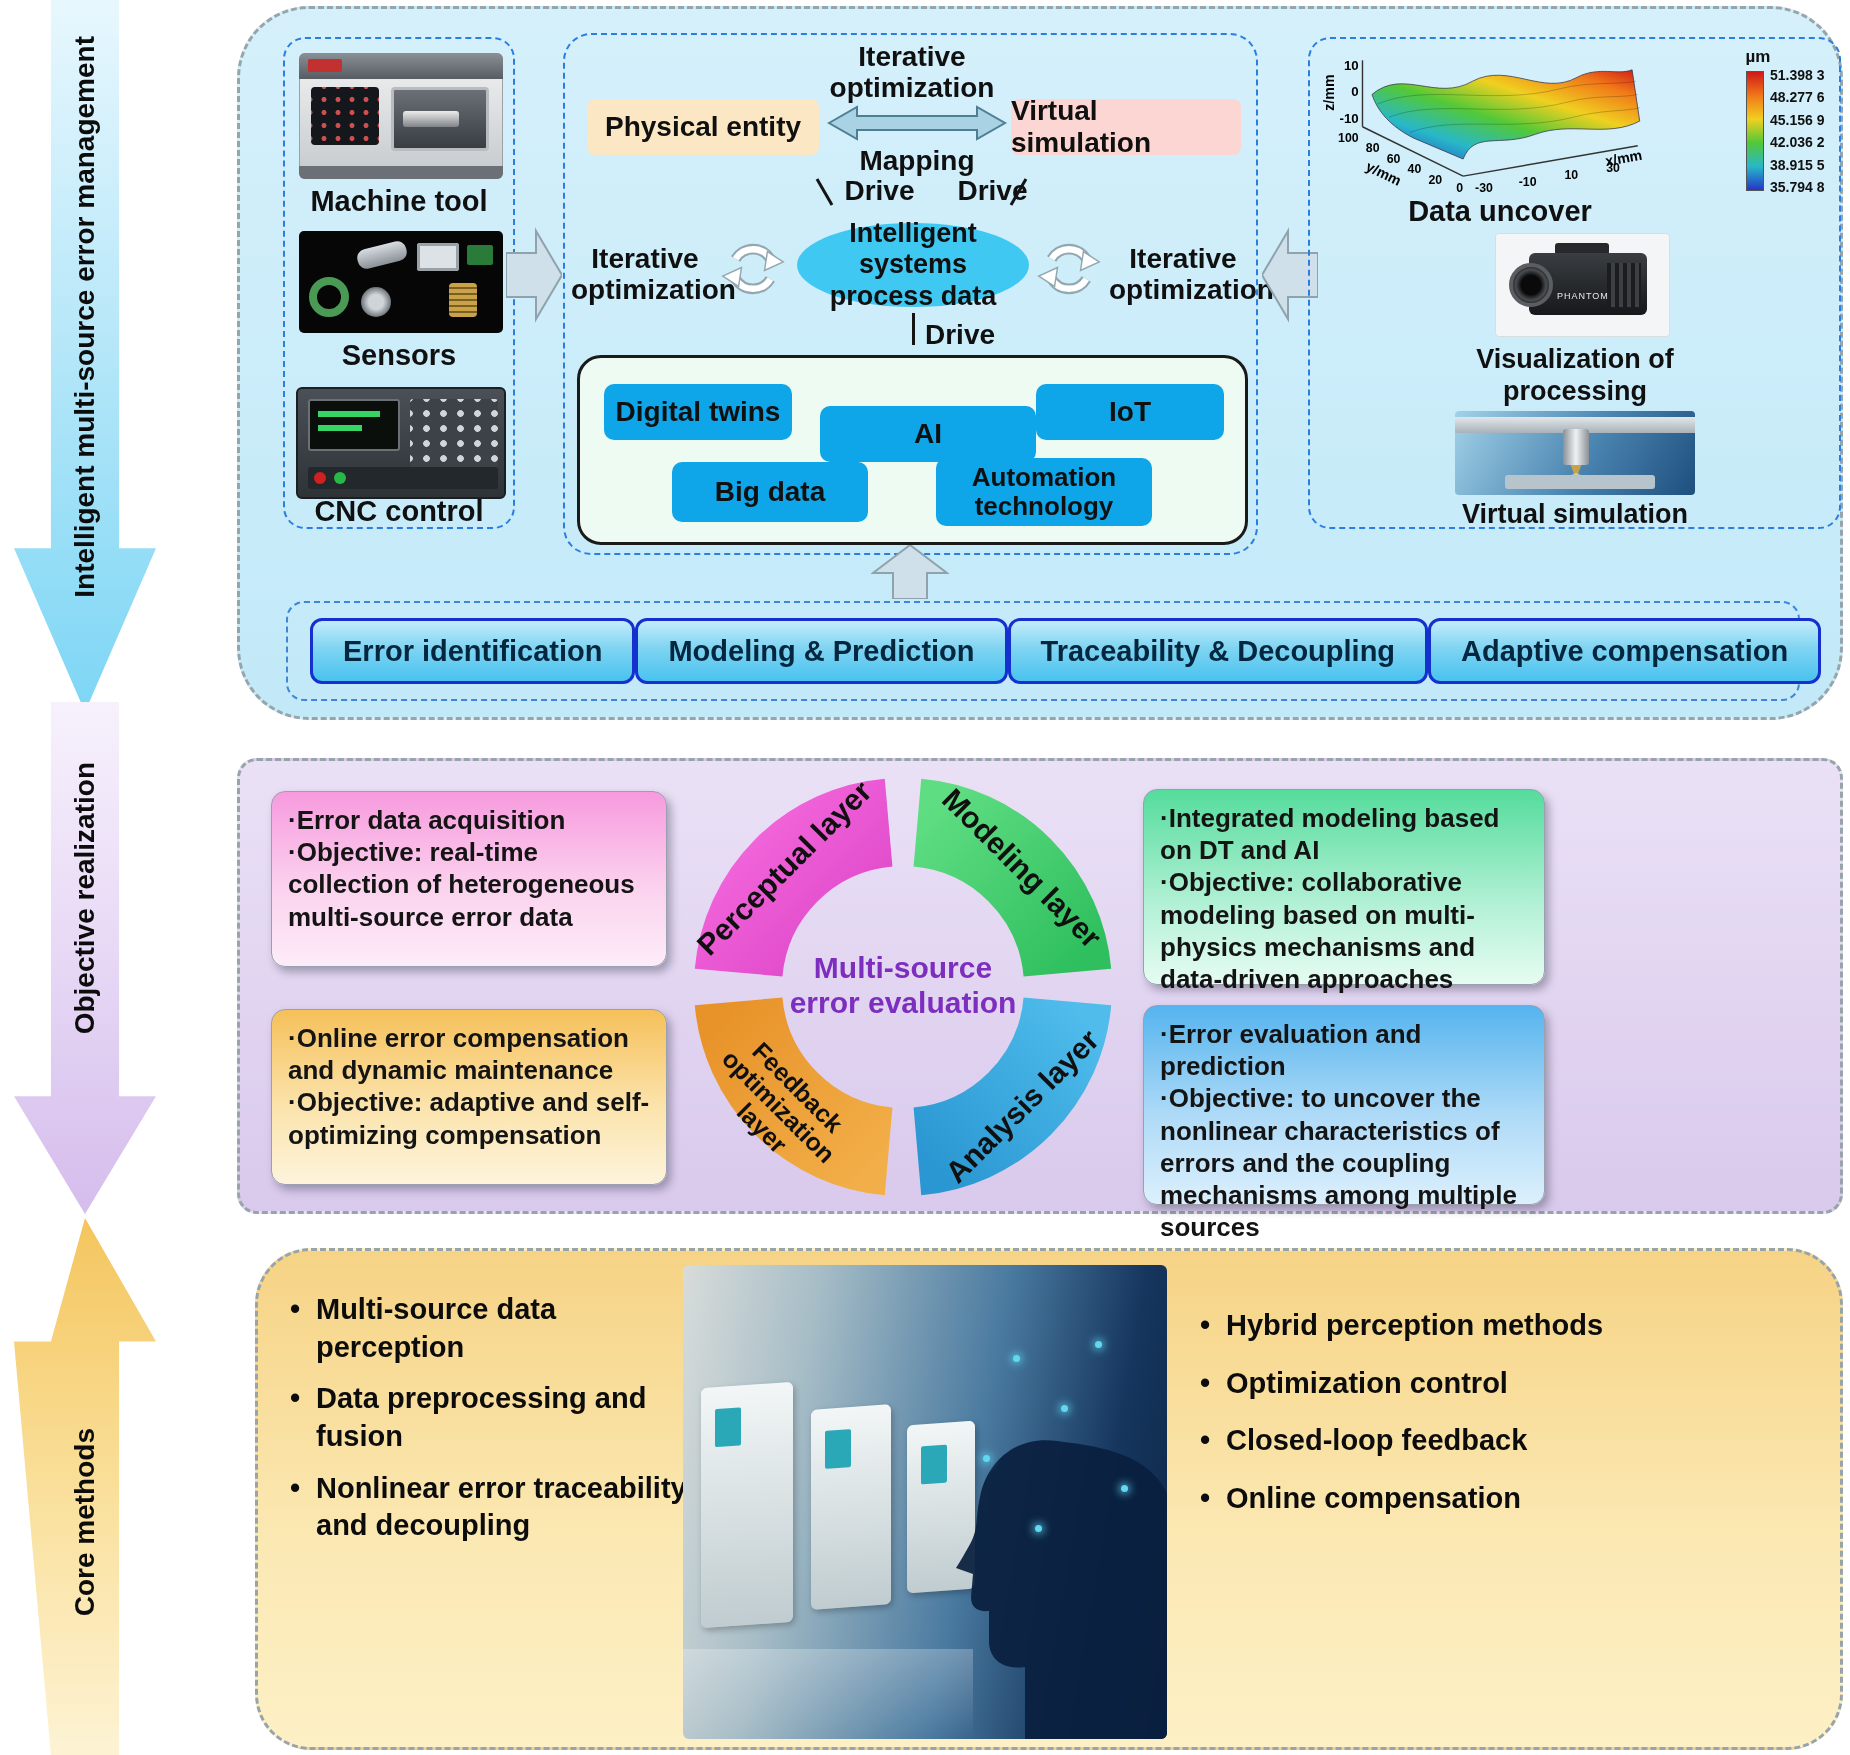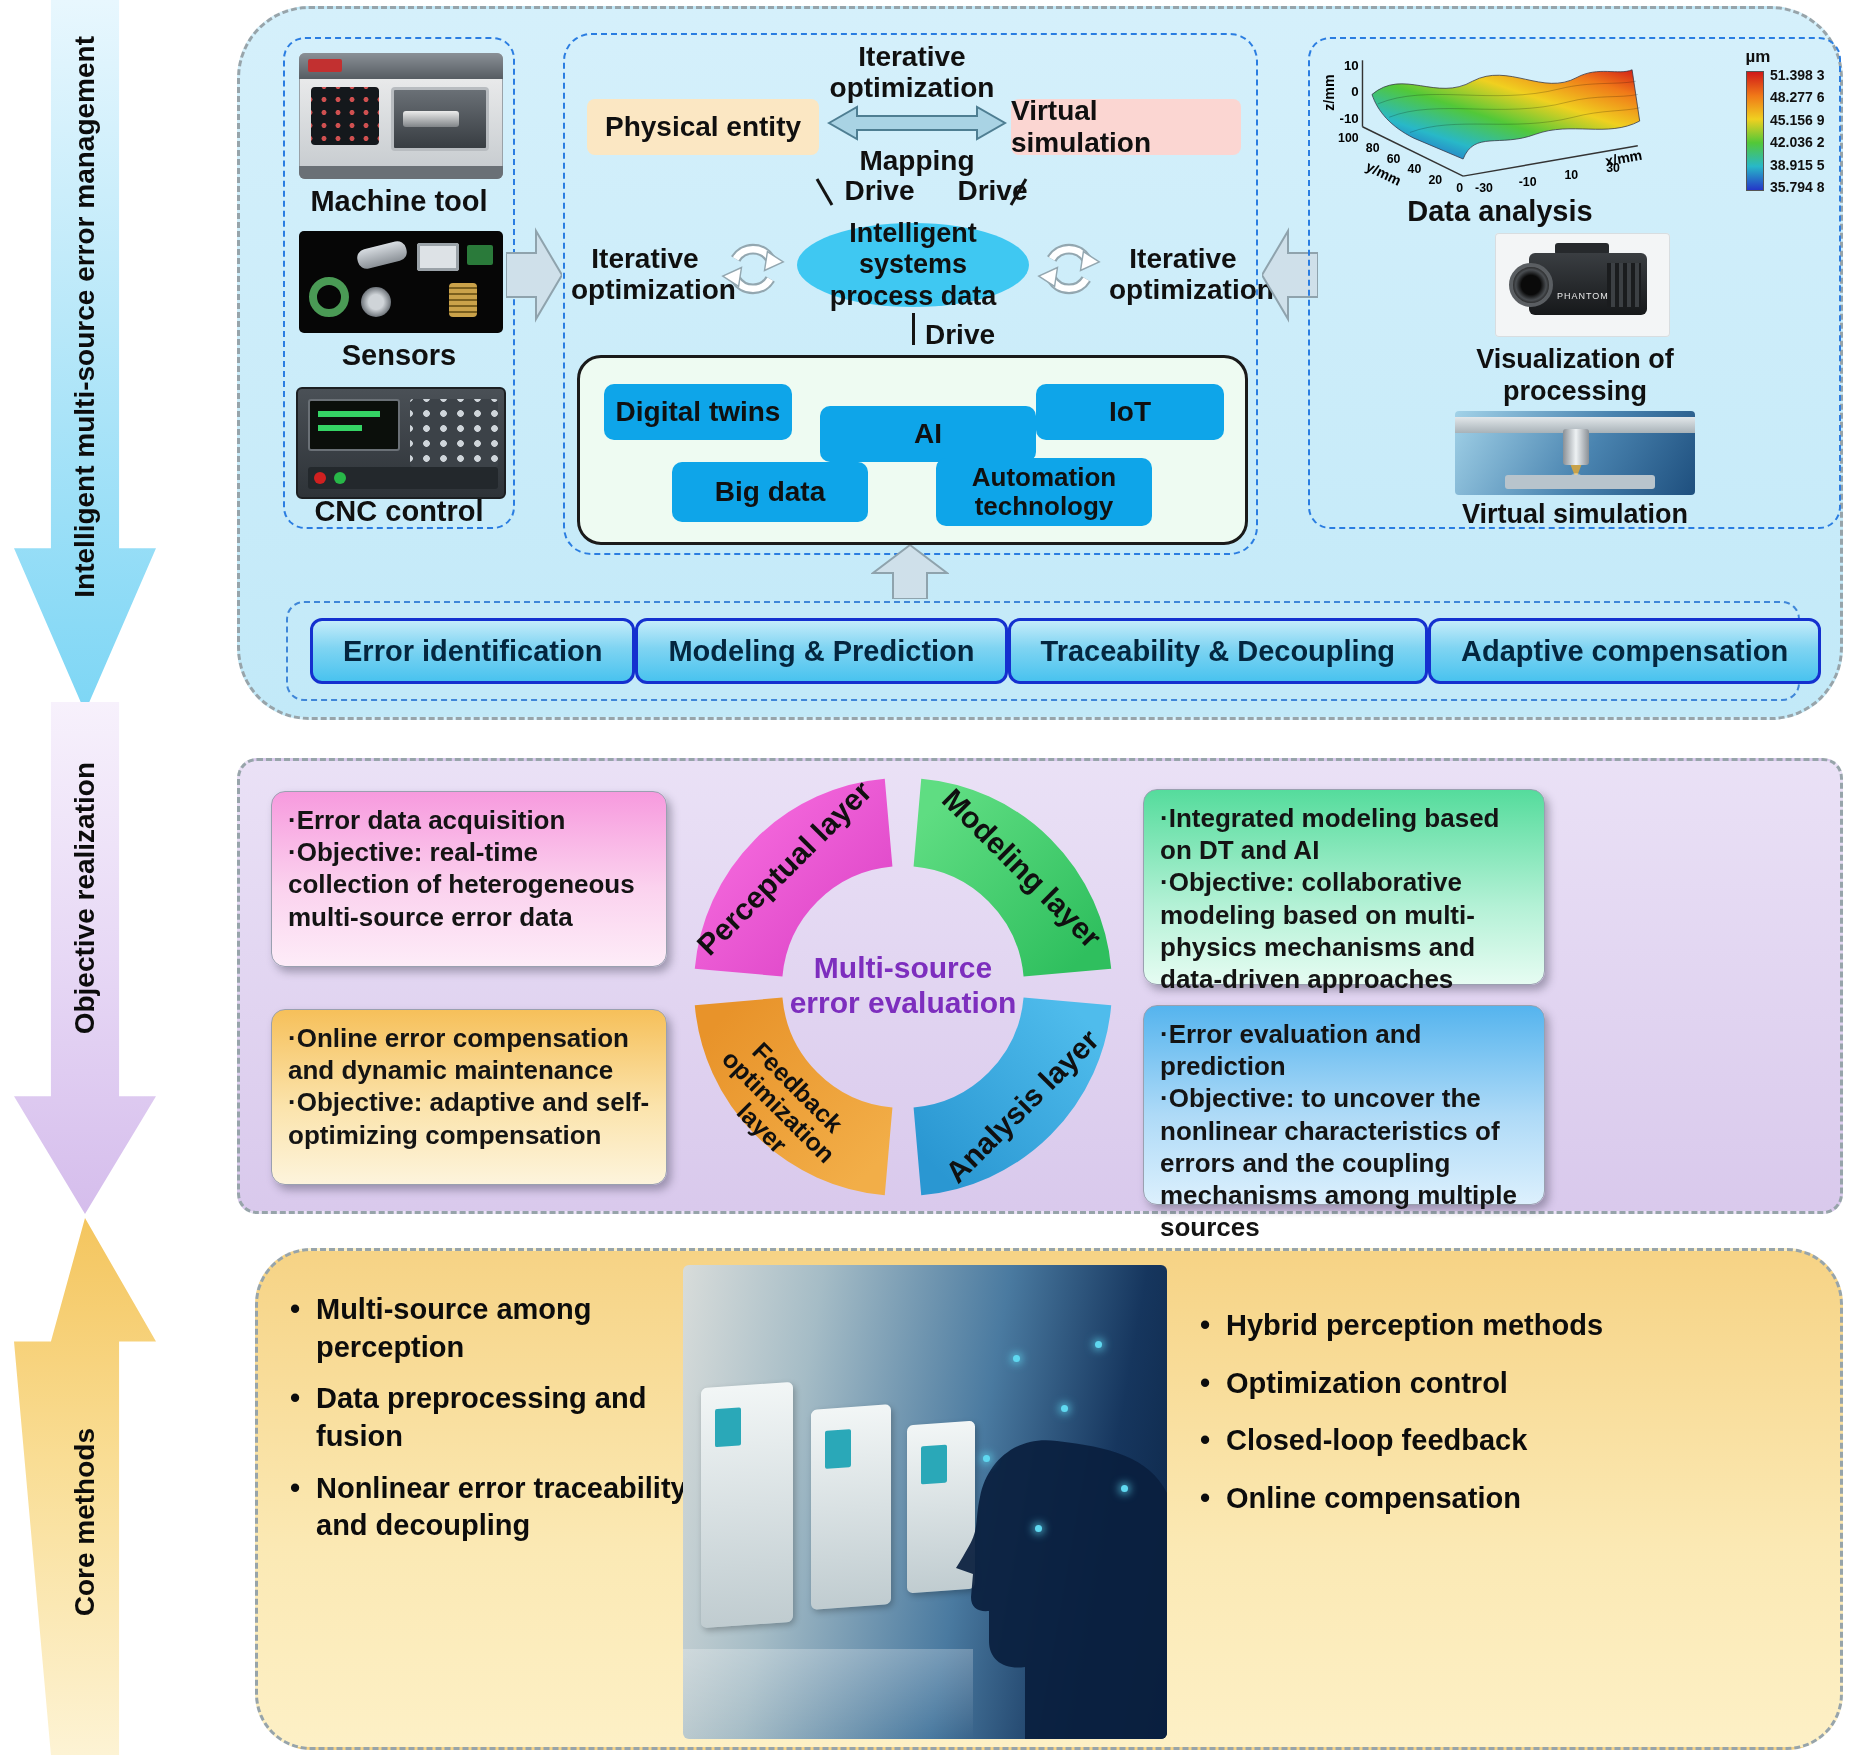--- a/index.html
+++ b/index.html
@@ -375,21 +375,21 @@
         <div class="cb-bar"></div>
         <div class="cb-ticks">
           <span>51.398 3</span>
           <span>48.277 6</span>
           <span>45.156 9</span>
           <span>42.036 2</span>
           <span>38.915 5</span>
           <span>35.794 8</span>
         </div>
       </div>
-      <div class="an-lbl lbl-data-analysis">Data analysis</div>
+      <div class="an-lbl lbl-data-analysis">Data uncover</div>
 
       <div class="art-camera">
         <div class="cam-top"></div>
           <div class="cam-body"></div>
           <div class="cam-lens"></div>
         <div class="cam-vent"></div>
         <div class="cam-brand">PHANTOM</div>
       </div>
       <div class="an-lbl lbl-visual">Visualization of processing</div>
 
@@ -459,21 +459,21 @@
           <tspan x="0" dy="27">optimization</tspan>
           <tspan x="0" dy="27">layer</tspan>
         </text>
       </svg>
     </div>
     <div class="ring-center">Multi-source error evaluation</div>
   </div>
 
   <div class="panel panel-core">
     <div class="core-list core-left">
-      <div class="core-item">Multi-source among perception</div>
+      <div class="core-item">Multi-source data perception</div>
       <div class="core-item">Data preprocessing and fusion</div>
       <div class="core-item">Nonlinear error traceability and decoupling</div>
     </div>
 
     <div class="art-factory">
       <div class="fc-floor"></div>
       <div class="fc-machine fc-m1">
           <div class="fc-screen"></div>
         </div>
       <div class="fc-machine fc-m2">

